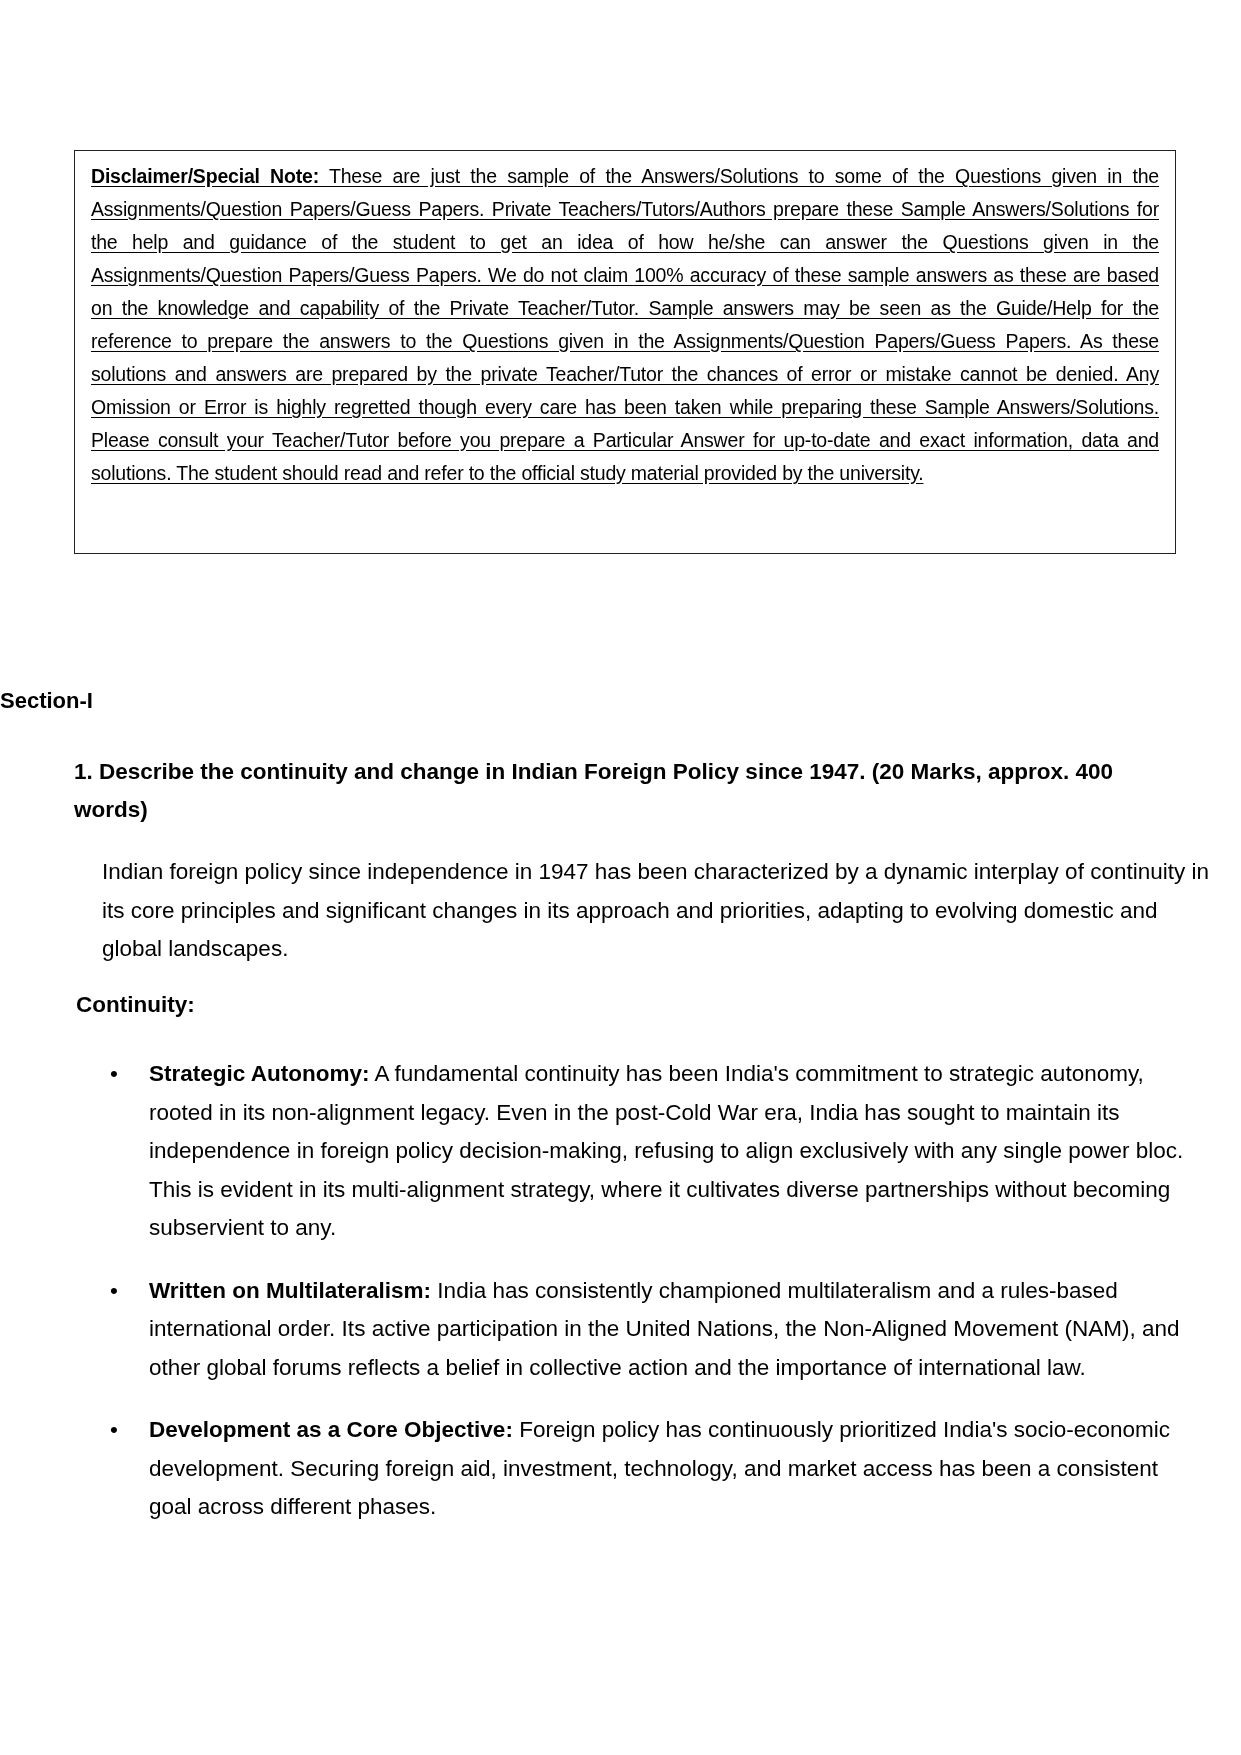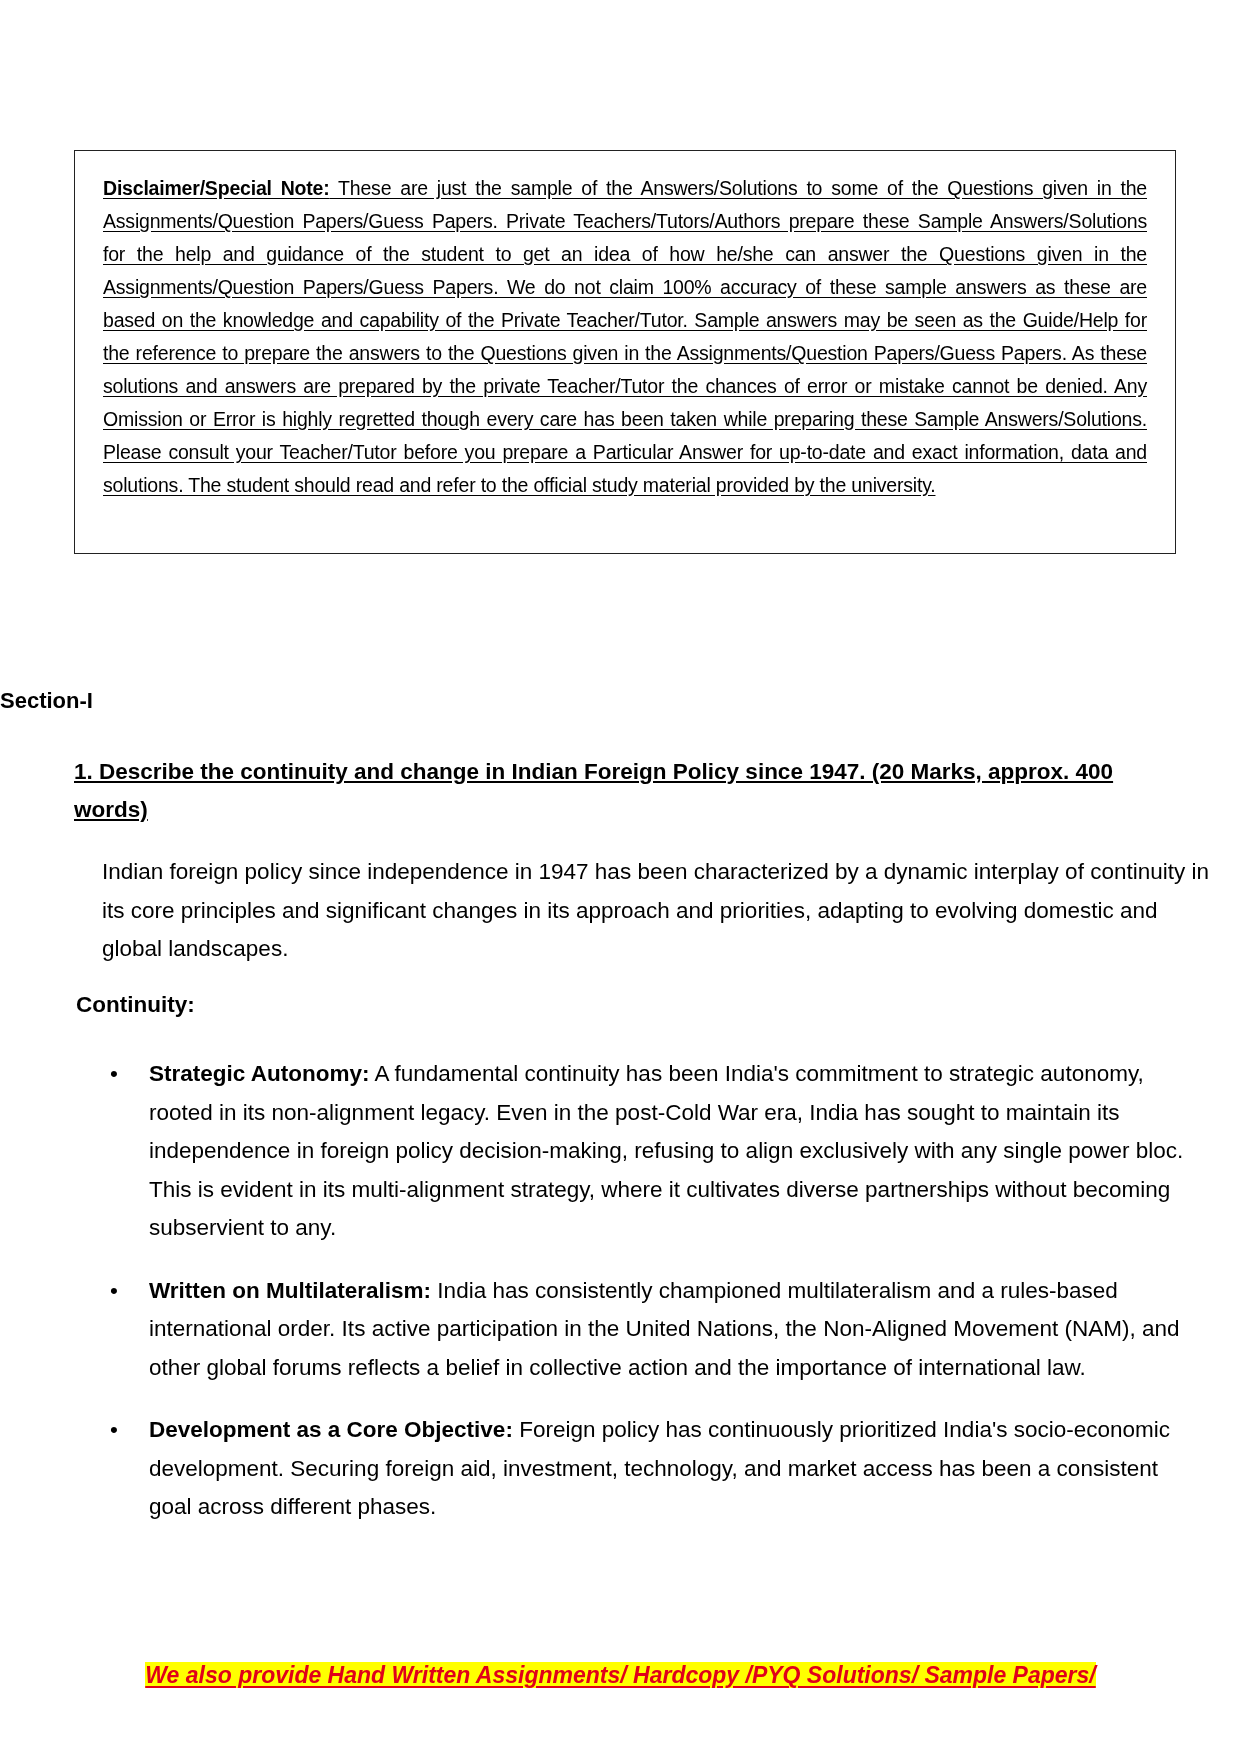--- a/index.html
+++ b/index.html
@@ -1,25 +1,25 @@
 <!DOCTYPE html>
 <html><head>
 <meta charset="utf-8">
 <style>
   html, body { margin:0; padding:0; background:#fff; }
   body { width:1241px; height:1755px; position:relative; overflow:hidden;
          font-family:"Liberation Sans", sans-serif; color:#000; }
   .disclaimer { position:absolute; left:74px; top:150px; width:1102px; height:404px;
                 border:1.5px solid #222; box-sizing:border-box; padding:9px 16px 0 16px; }
-  .disclaimer p { margin:12px; font-size:19.5px; line-height:33px; text-align:justify;
+  .disclaimer p { margin:0; font-size:19.5px; line-height:33px; text-align:justify;
                   text-decoration:underline; text-underline-offset:3px; letter-spacing:-0.2px; }
   .section-title { position:absolute; left:0; width:1241px; top:688px; text-align:left;
                    font-weight:bold; font-size:22px; }
   .question { position:absolute; left:74px; top:753px; width:1100px; font-weight:bold;
-              font-size:22.5px; line-height:38px;text-decoration:underline; }
+              font-size:22.5px; line-height:38px; }
   .intro { position:absolute; left:74px; top:853px; width:1110px; font-size:22.5px; line-height:38.5px;margin-left:28px; }
   .continuity { position:absolute; left:76px; top:992px; font-weight:bold; font-size:22.5px; }
   .bullets { position:absolute; left:74px; top:1055px; width:1110px; margin:0; padding:0; list-style:none; }
   .bullets li { position:relative; padding-left:75px; font-size:22.5px; line-height:38.5px; margin-bottom:24px; }
   .bullets li .dot { position:absolute; left:36px; top:0; }
   .bullets li b { font-weight:bold; }
   .footer { position:absolute; left:0; width:1241px; top:1658px; text-align:center;
             font-style:italic; font-weight:bold; font-size:23px; line-height:34px; color:#e0001a; }
   .footer span { background:#ffff00; text-decoration:underline; text-decoration-thickness:2px; text-underline-offset:3px; }
 </style>
@@ -38,14 +38,14 @@
 
 <div class="continuity">Continuity:</div>
 
 <ul class="bullets">
   <li><span class="dot">•</span><b>Strategic Autonomy:</b><span> A fundamental continuity has been India's commitment to strategic autonomy, rooted in its non-alignment legacy. Even in the post-Cold War era, India has sought to maintain its independence in foreign policy decision-making, refusing to align exclusively with any single power bloc. This is evident in its multi-alignment strategy, where it cultivates diverse partnerships without becoming subservient to any.</span></li>
   <li><span class="dot">•</span><b>Written on Multilateralism:</b><span> India has consistently championed multilateralism and a rules-based international order. Its active participation in the United Nations, the Non-Aligned Movement (NAM), and other global forums reflects a belief in collective action and the importance of international law.</span></li>
   <li><span class="dot">•</span><b>Development as a Core Objective:</b><span> Foreign policy has continuously prioritized India's socio-economic development. Securing foreign aid, investment, technology, and market access has been a consistent goal across different phases.</span></li>
 </ul>
 
 <div class="footer">
-  <span>We also provide Hand Written Assignments/ Hardcopy /PYQ Solutions/ Sample Papers/</span><br>
+  <br>
 </div>
 
 </body></html>

